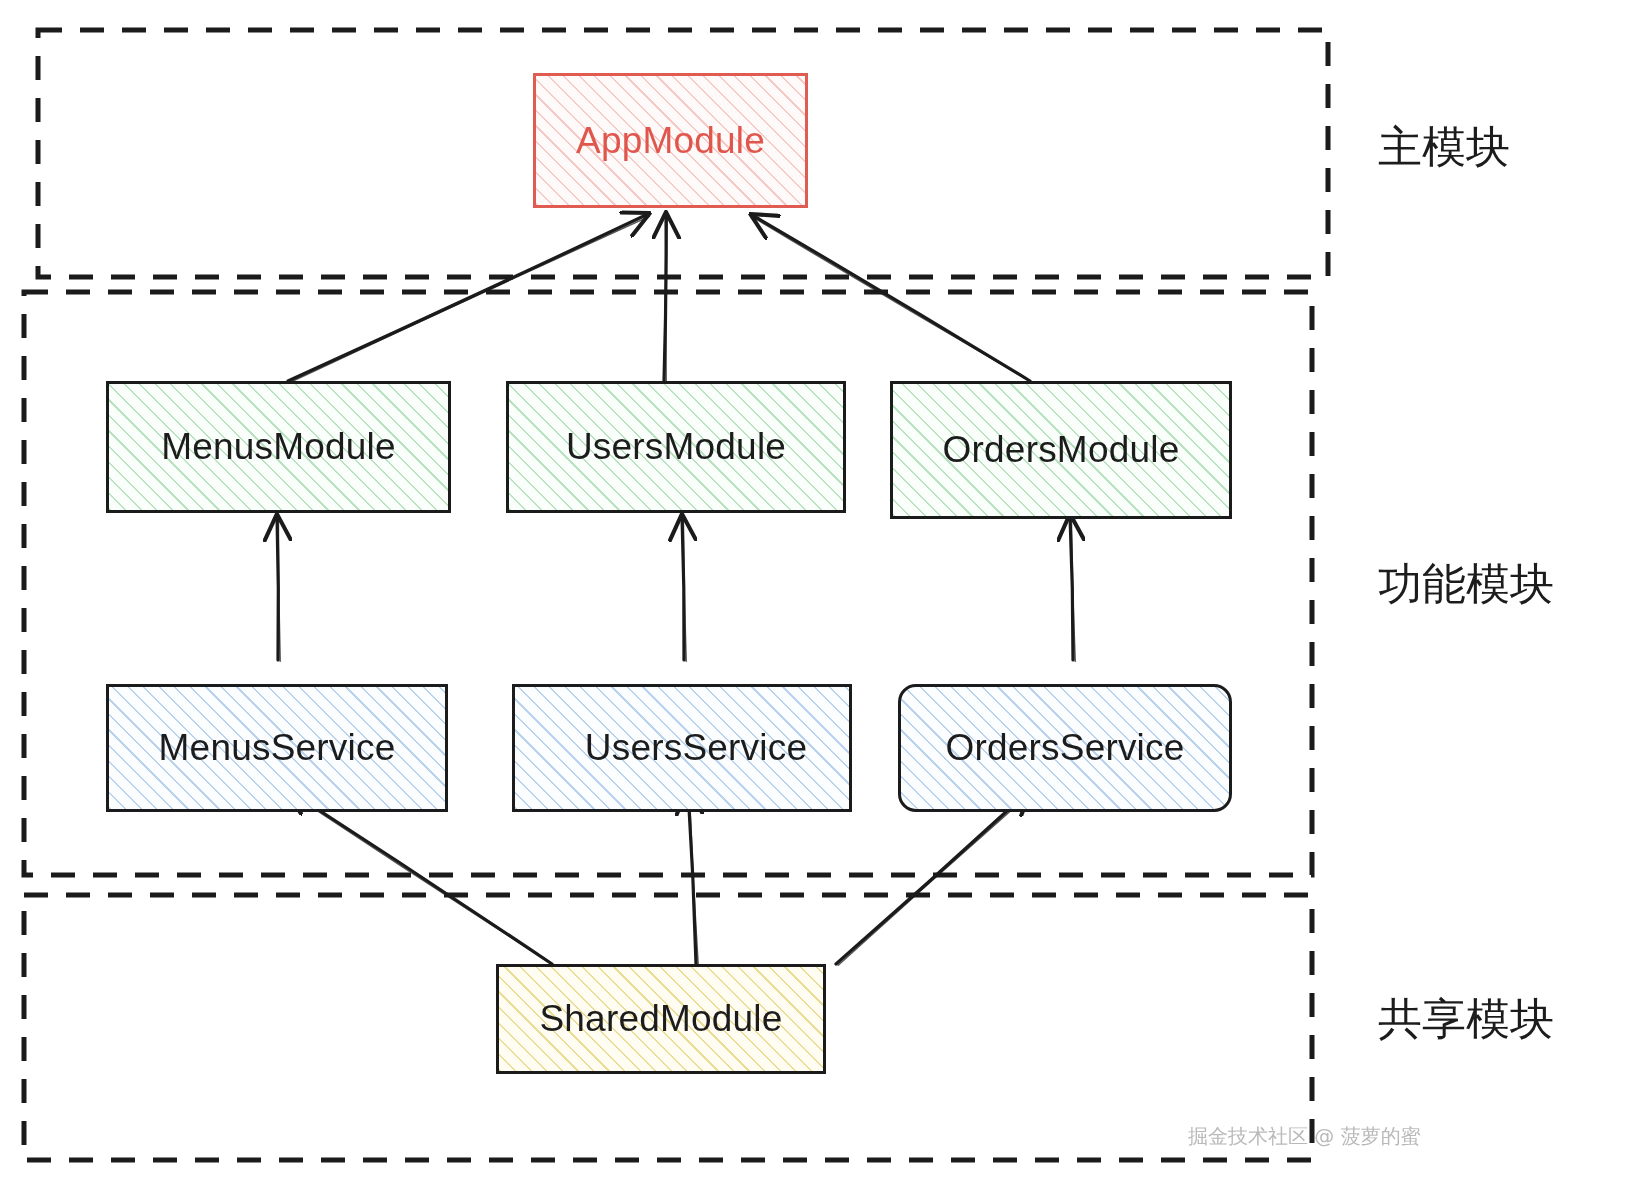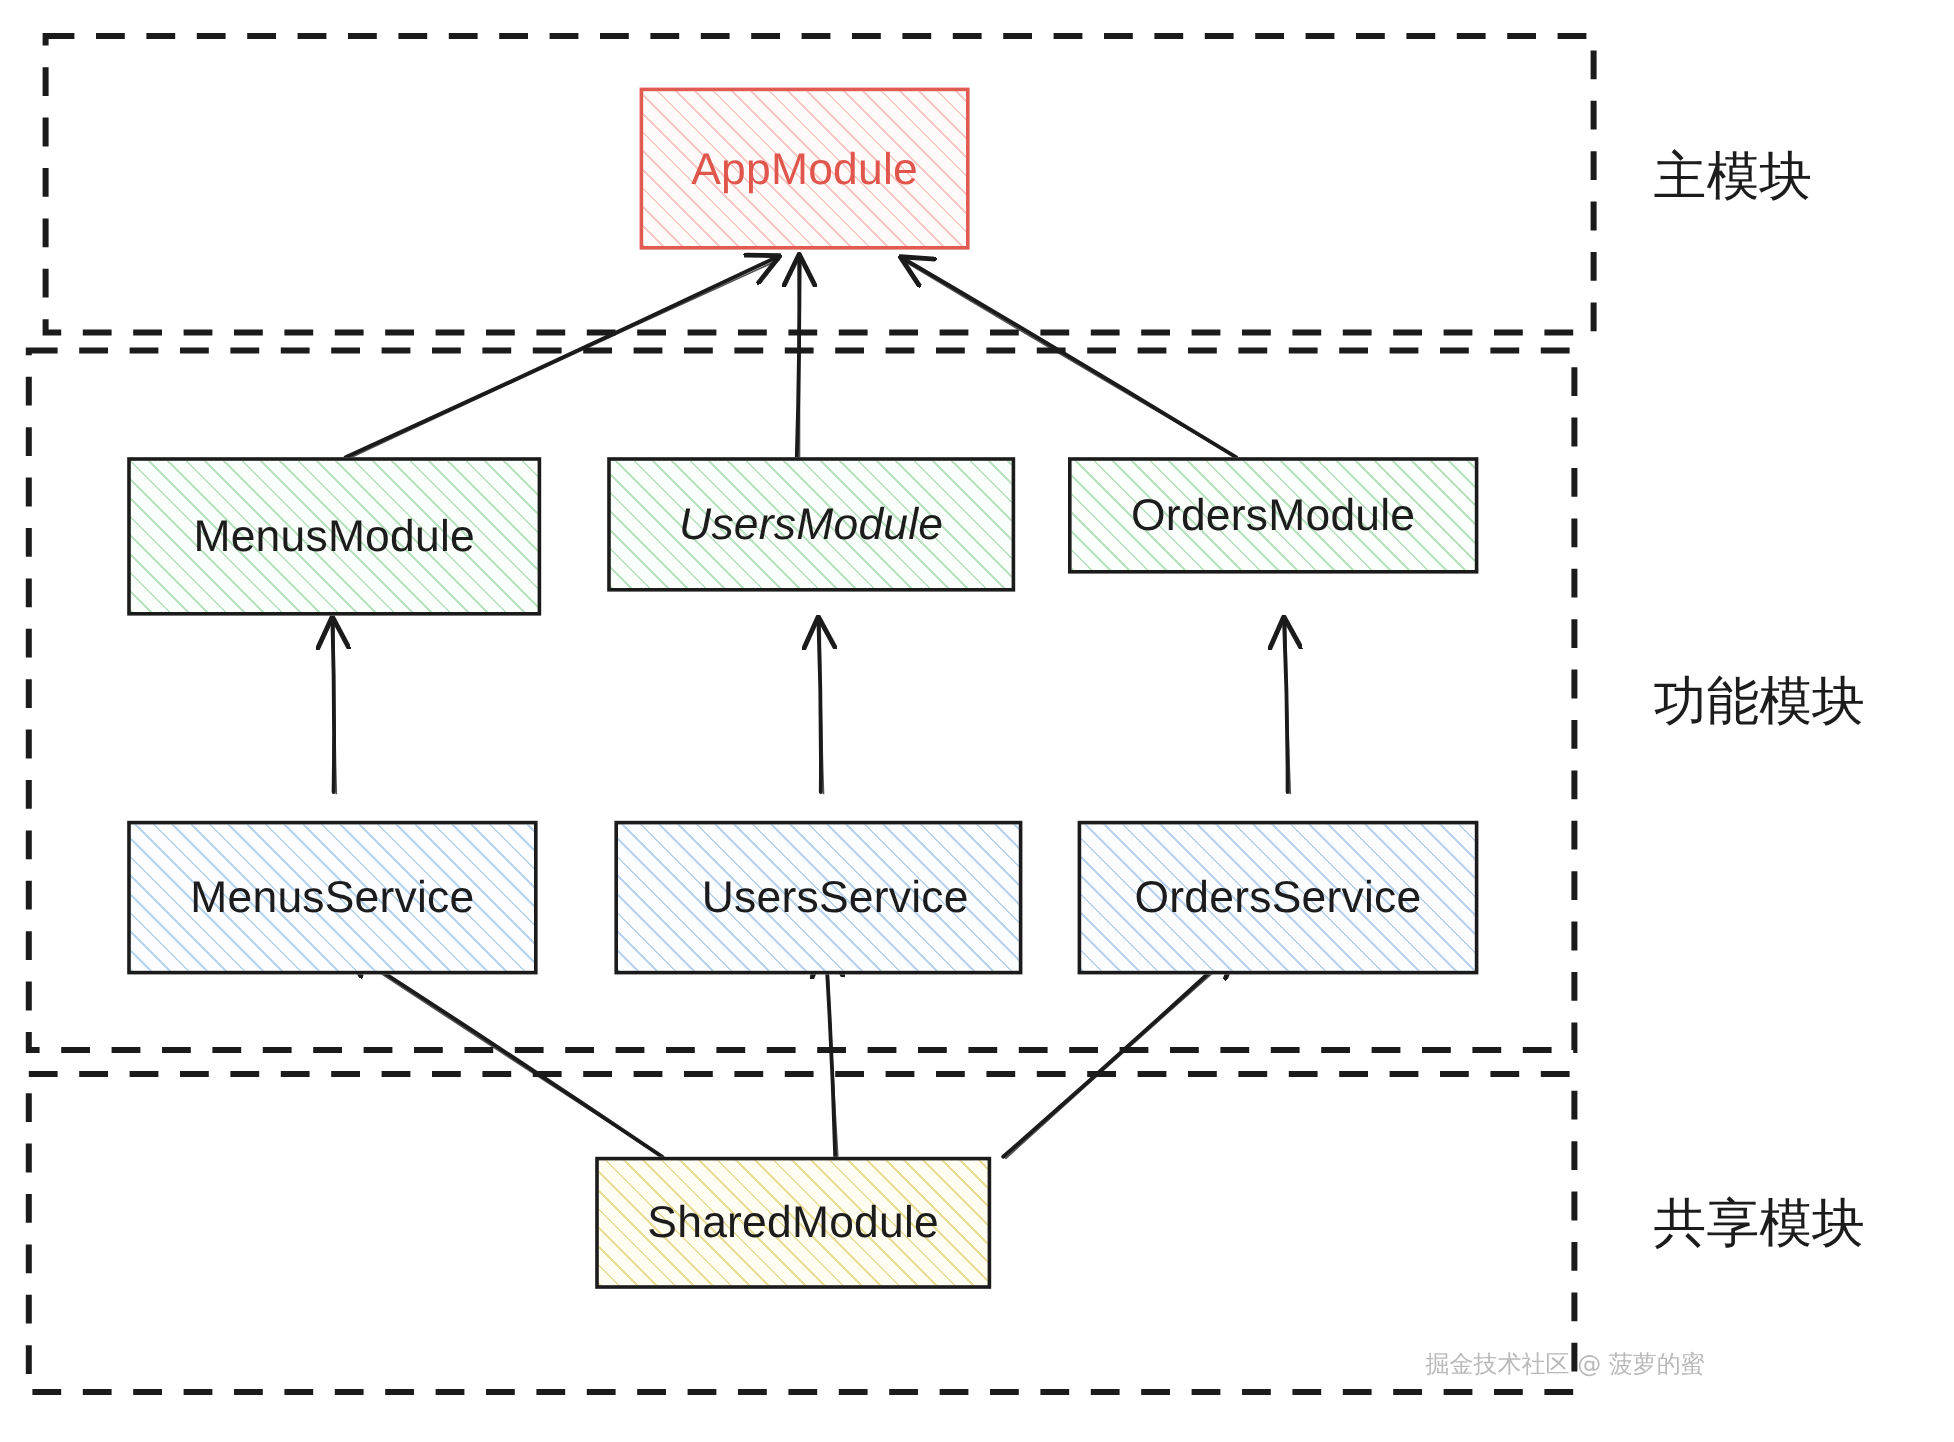--- a/index.html
+++ b/index.html
@@ -161,33 +161,33 @@
       <div class="zone-label" style="left: 1378px; top: 990px;">共享模块</div>
     </div>
 
   <div id="nodes">
       <div class="node app" style="left: 533px; top: 73px; width: 275px; height: 135px;">
         <span class="lbl">AppModule</span>
       </div>
       <div class="node mod" style="left: 106px; top: 381px; width: 345px; height: 132px;">
         <span class="lbl">MenusModule</span>
       </div>
-      <div class="node mod" style="left: 506px; top: 381px; width: 340px; height: 112px; font-style: italic;">
+      <div class="node mod" style="left: 506px; top: 381px; width: 340px; height: 132px;">
         <span class="lbl">UsersModule</span>
       </div>
-      <div class="node mod" style="left: 890px; top: 381px; width: 342px; height: 97px;">
+      <div class="node mod" style="left: 890px; top: 381px; width: 342px; height: 138px;">
         <span class="lbl">OrdersModule</span>
       </div>
       <div class="node svc" style="left: 106px; top: 660px; width: 342px; height: 128px;">
         <span class="lbl">MenusService</span>
       </div>
       <div class="node svc" style="left: 512px; top: 660px; width: 340px; height: 128px; padding-left: 28px;">
         <span class="lbl">UsersService</span>
       </div>
-      <div class="node svc" style="left: 898px; top: 660px; width: 334px; height: 128px;">
+      <div class="node svc" style="left: 898px; top: 660px; width: 334px; height: 128px; border-radius: 18px;">
         <span class="lbl">OrdersService</span>
       </div>
       <div class="node shared" style="left: 496px; top: 964px; width: 330px; height: 110px;">
         <span class="lbl">SharedModule</span>
       </div>
     </div>
 
   <div class="watermark" style="left: 1188px; top: 1123px;">掘金技术社区 @ 菠萝的蜜</div>
 
 </div>

